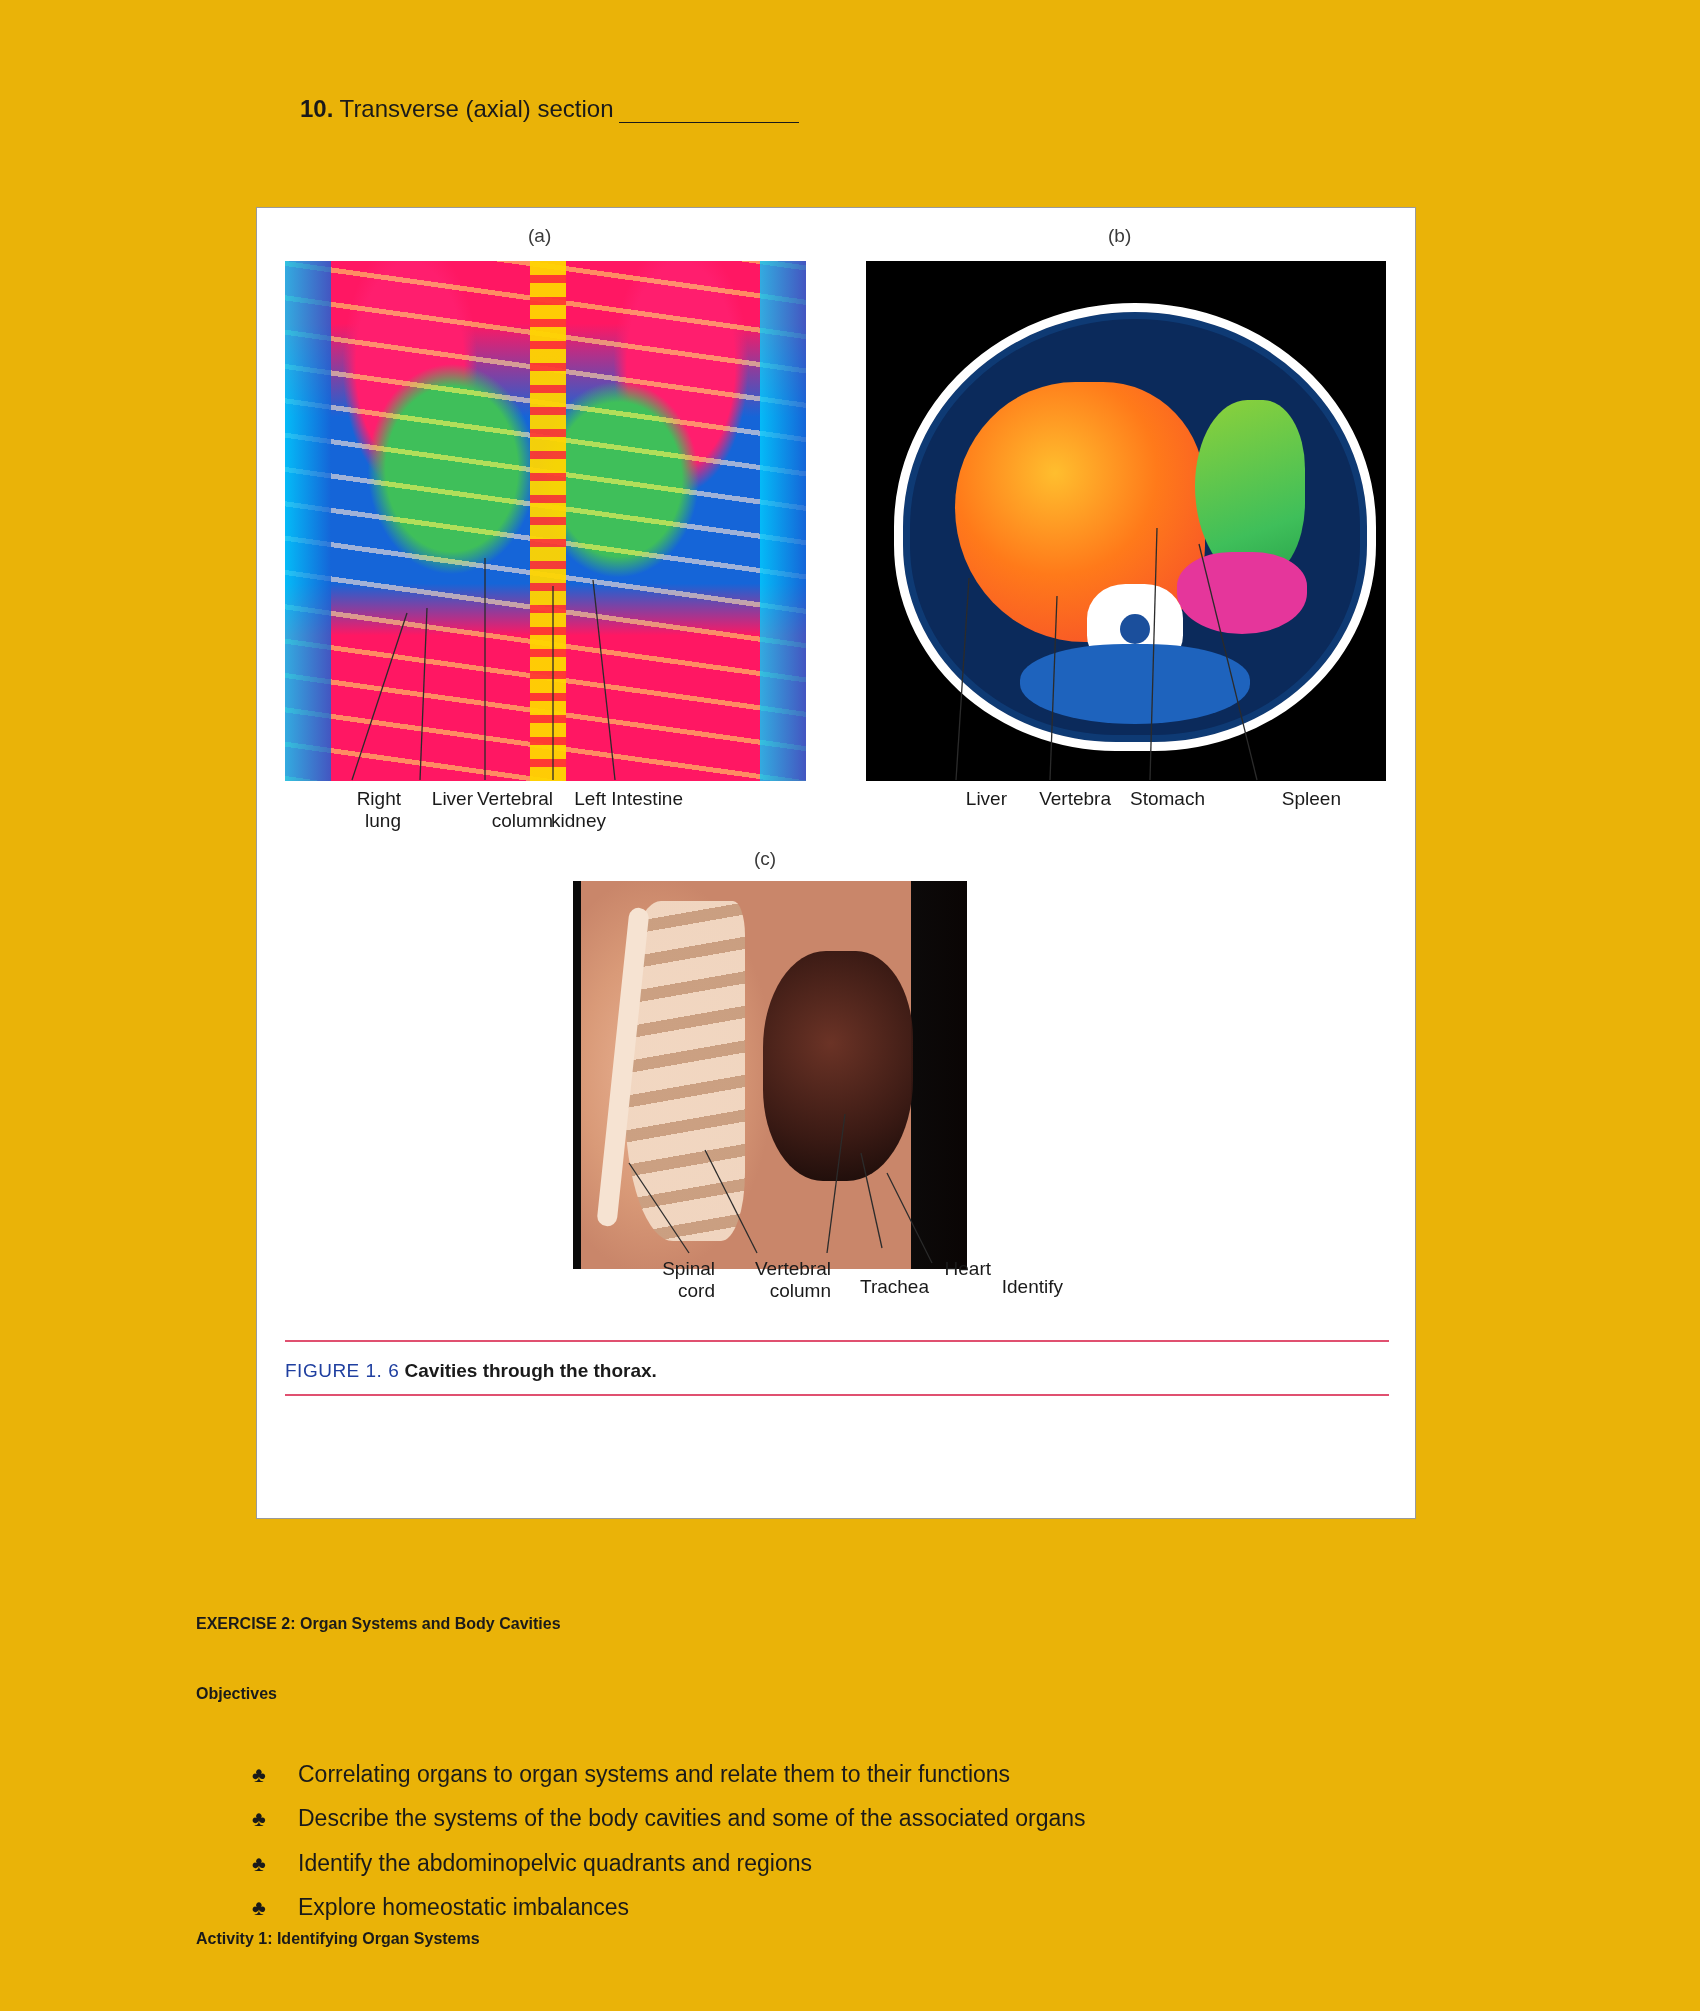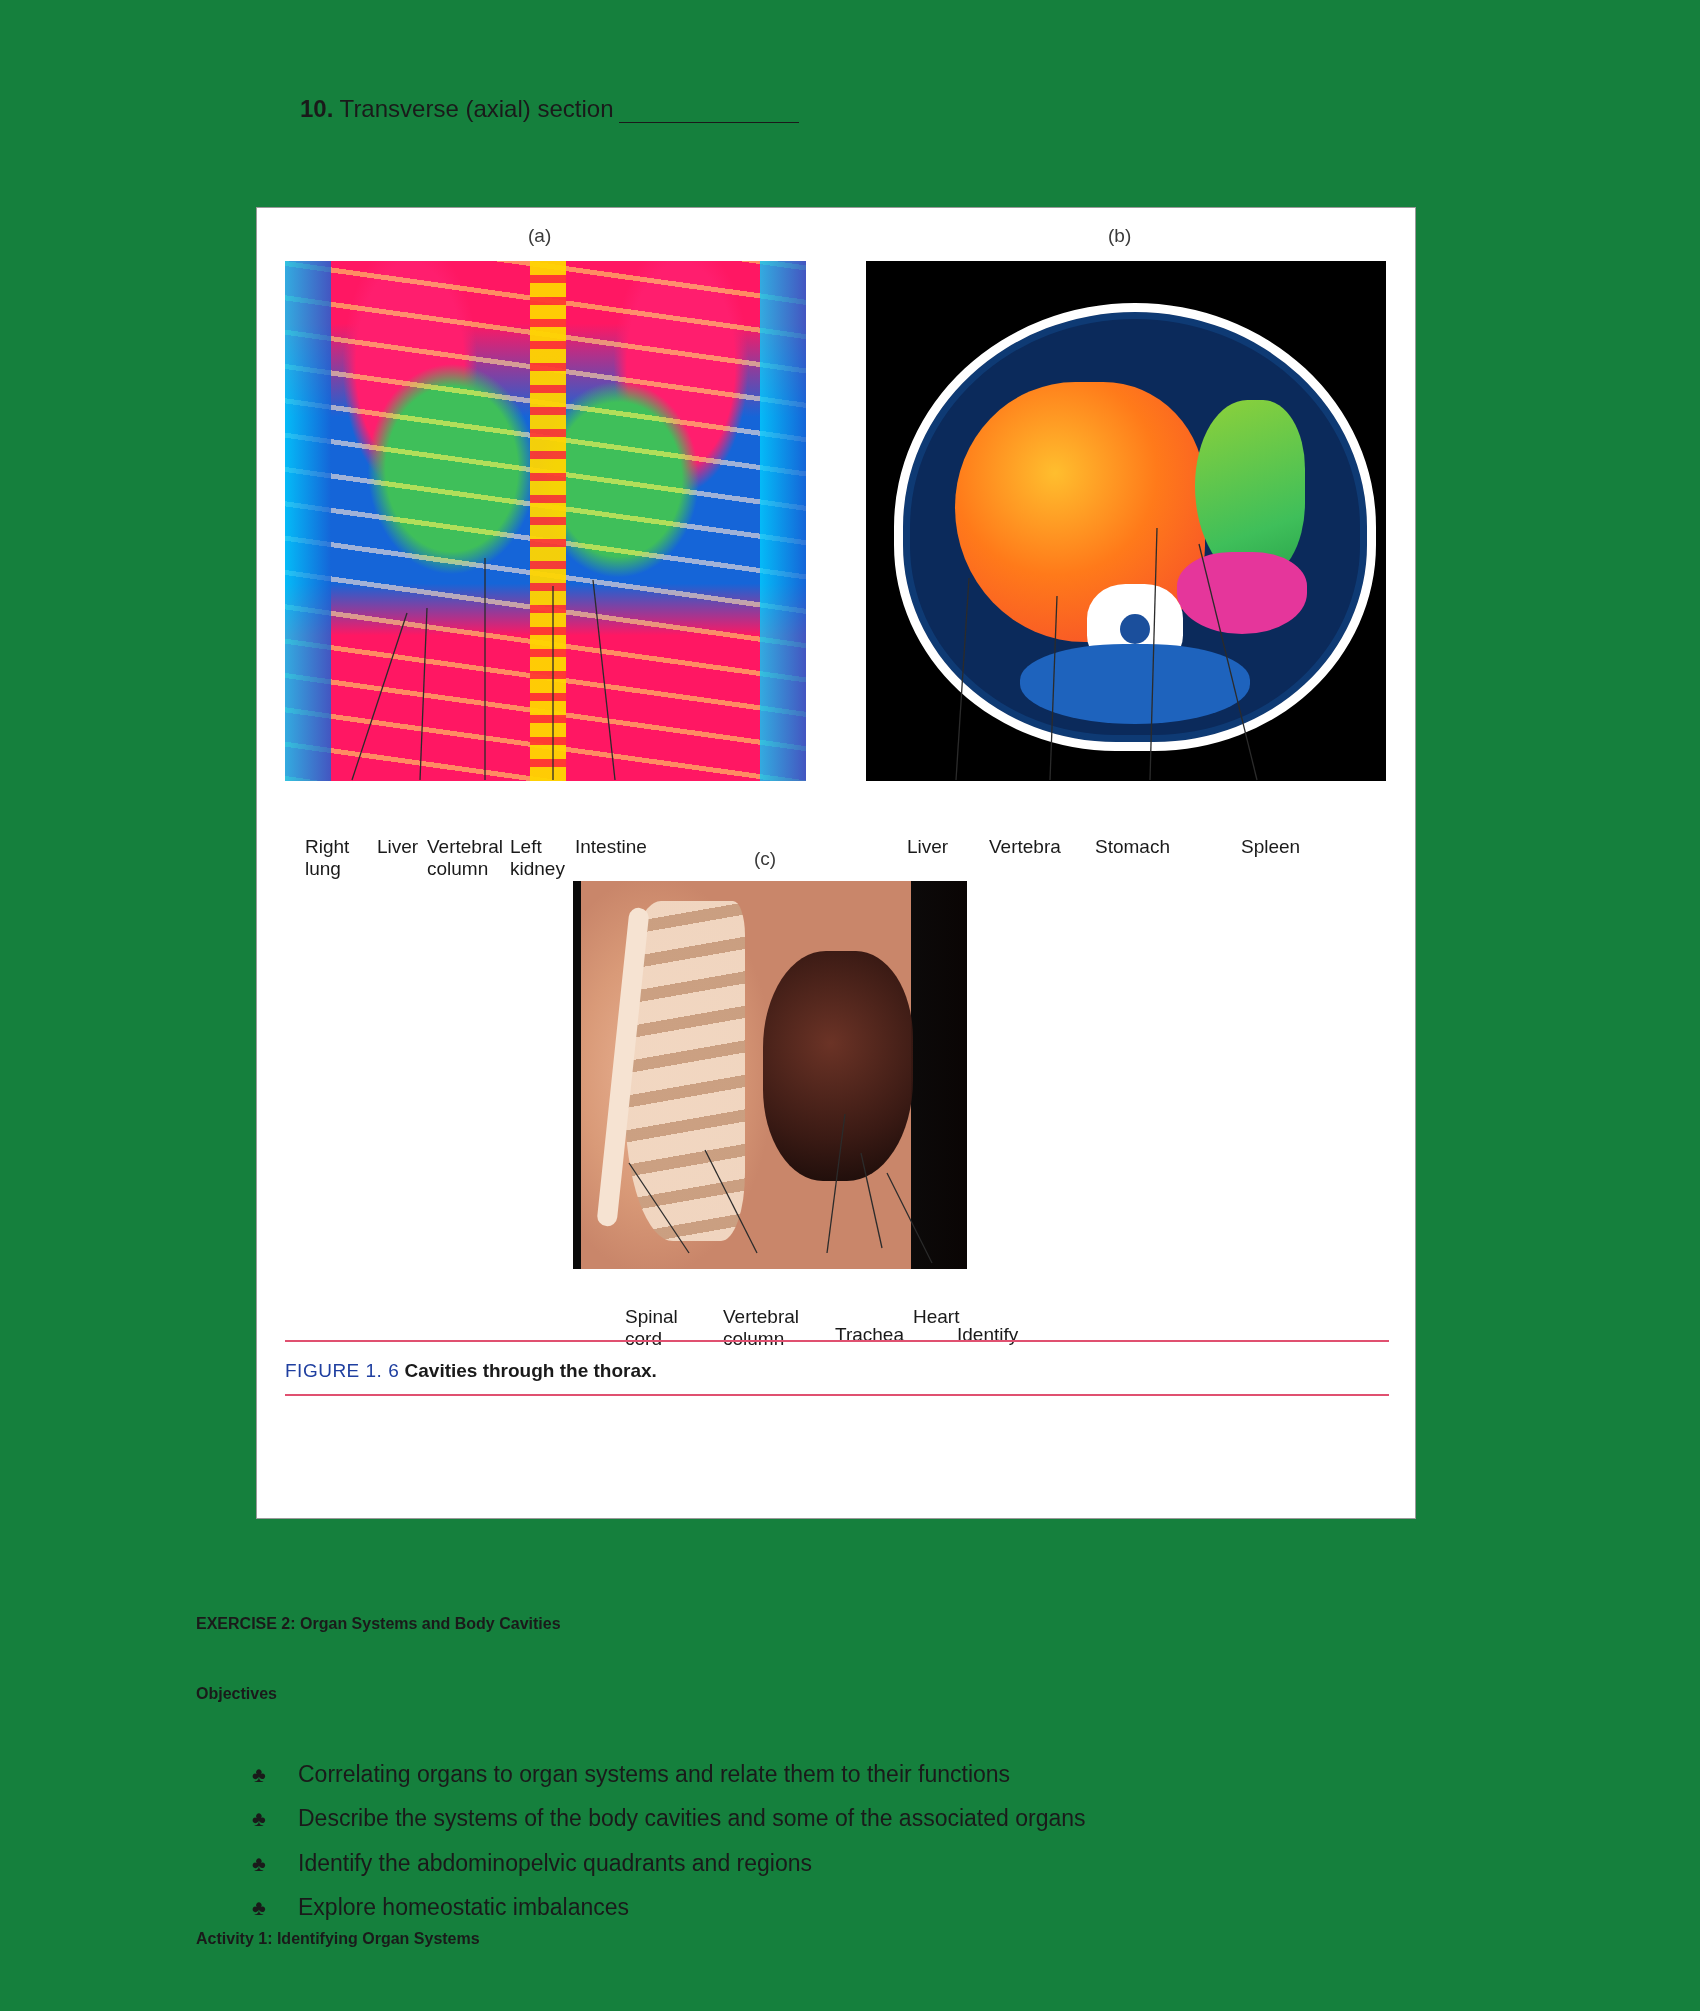--- a/index.html
+++ b/index.html
@@ -13,21 +13,21 @@
     font-family: "Liberation Sans", sans-serif;
     color: #000000;
     position: relative;
     overflow: hidden;
   }
 
   .page {
     position: relative;
     width: 1700px;
     height: 2011px;
-    background: #15803d;
+    background: #eab308;
   }
 
   
   .q10 {
     position: absolute;
     left: 300px;
     top: 95px;
     font-size: 24px;
     color: #1a1a1a;
     white-space: nowrap;
@@ -216,23 +216,22 @@
 
   
   .leaders { position: absolute; inset: 0; pointer-events: none; }
 
   
   .lbl {
     position: absolute;
     font-size: 19px;
     color: #1a1a1a;
     line-height: 1.18;
-    text-align: left;
+    text-align: right;
     white-space: pre-line;
-    margin-top: 48px;
   }
 
   
   .cap-rule {
     position: absolute;
     left: 28px;
     width: 1104px;
     height: 2px;
     background: #e05070;
   }

